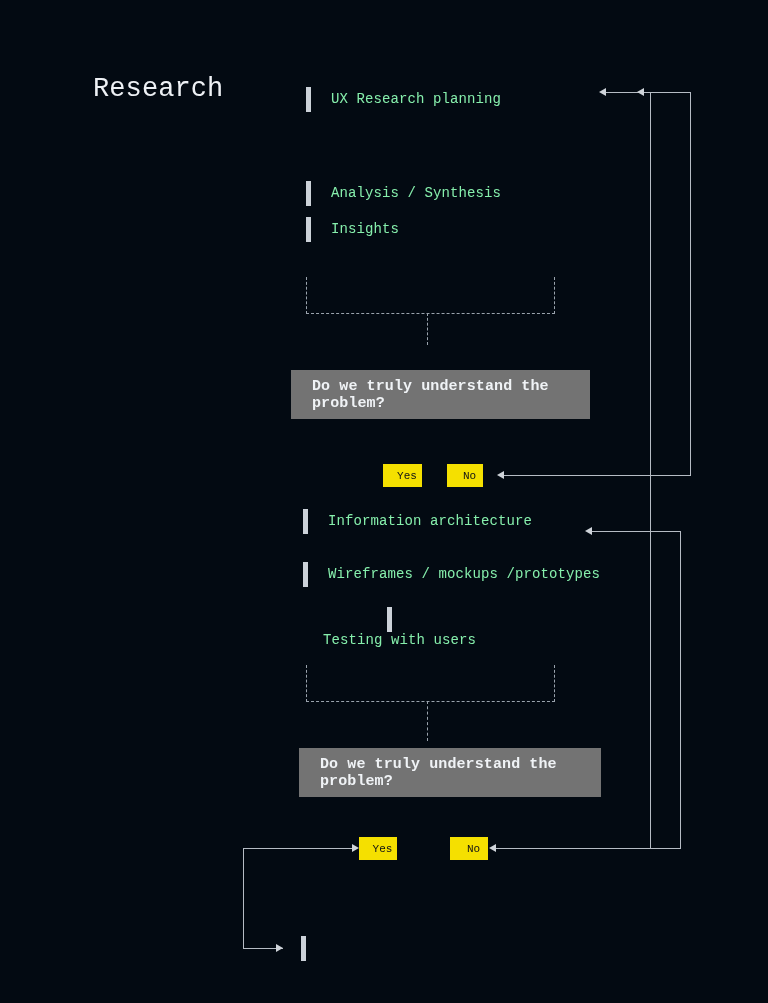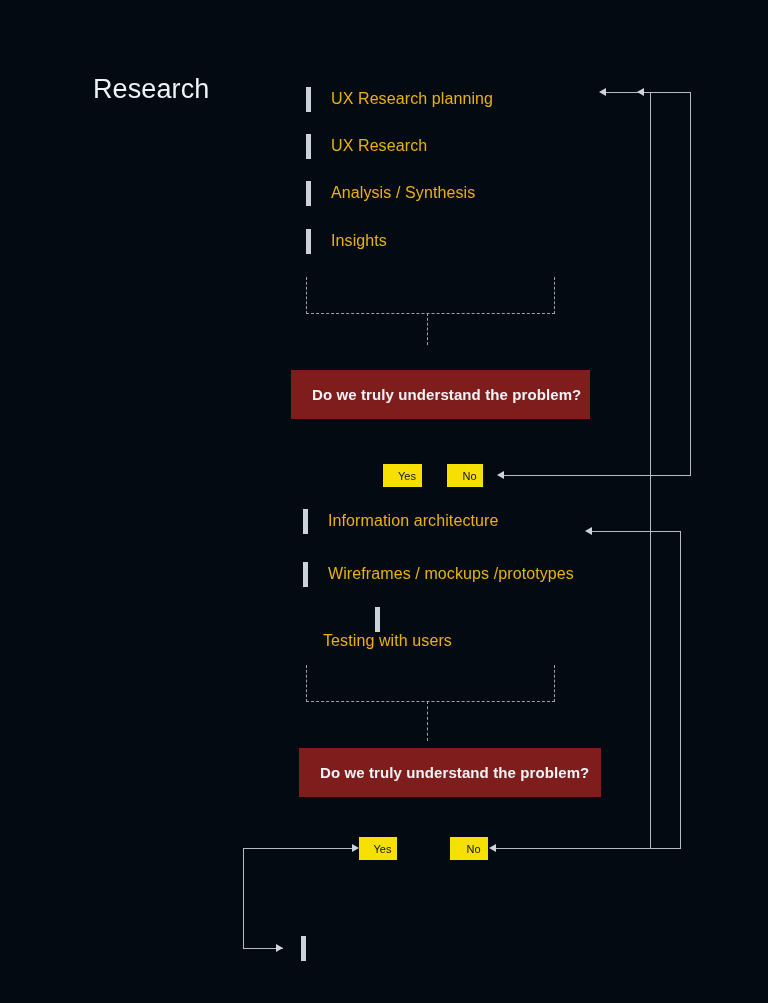--- a/index.html
+++ b/index.html
@@ -6,21 +6,21 @@
     margin: 0;
     padding: 0;
     background: #030a12;
   }
   #canvas {
     position: relative;
     width: 768px;
     height: 1003px;
     background: #030a12;
     overflow: hidden;
-    font-family: Liberation Sans, sans-serif;
+    font-family: Liberation Mono, monospace;
     -webkit-font-smoothing: antialiased;
   }
 
   
   .section-heading {
     position: absolute;
     color: #eef1f5;
     font-weight: 300;
     font-size: 27px;
     line-height: 1.0;
@@ -38,31 +38,31 @@
     height: 26px;
   }
   .task-bar {
     width: 5px;
     height: 25px;
     background: #ccd2d9;
     flex: 0 0 auto;
   }
   .task-label {
     margin-left: 20px;
-    color: #eab308;
-    font-size: 16px;
+    color: #86efac;
+    font-size: 14px;
     font-weight: 400;
     letter-spacing: 0.1px;
     white-space: nowrap;
   }
 
   
   .decision-box {
     position: absolute;
-    background: #7f1d1d;
+    background: #737373;
     display: flex;
     align-items: center;
     color: #f0f3f6;
     font-size: 15px;
     font-weight: bold;
     letter-spacing: 0.1px;
     box-sizing: border-box;
     padding-left: 21px;
   }
 
@@ -127,31 +127,27 @@
 
 <div id="canvas">
 
   <div class="section-heading" id="heading-research">Research</div>
 
   <div class="task-row" style="left:306px; top:86px;">
     <div class="task-bar"></div>
     <div class="task-label">UX Research planning</div>
   </div>
 
-  <div class="task-row" style="left:306px; top:133px;">
-    <div class="task-bar"></div>
-    <div class="task-label">UX Research</div>
-  </div>
 
   <div class="task-row" style="left:306px; top:180px;justify-content:space-between;">
     <div class="task-bar"></div>
     <div class="task-label">Analysis / Synthesis</div>
   </div>
 
-  <div class="task-row" style="left:306px; top:228px;text-align:center;">
+  <div class="task-row" style="left:306px; top:216px;text-align:center;">
     <div class="task-bar"></div>
     <div class="task-label">Insights</div>
   </div>
 
   <div class="bracket" style="left:306px; top:277px; width:249px; height:37px;"></div>
   <div class="bracket-stem" style="left:427px; top:313px; height:32px;"></div>
 
   <div class="decision-box" style="left:291px; top:370px; width:299px; height:49px;">Do we truly understand the problem?</div>
 
   <div class="branch-badge" style="left:383px; top:464px; width:39px; height:23px;">Yes</div>

